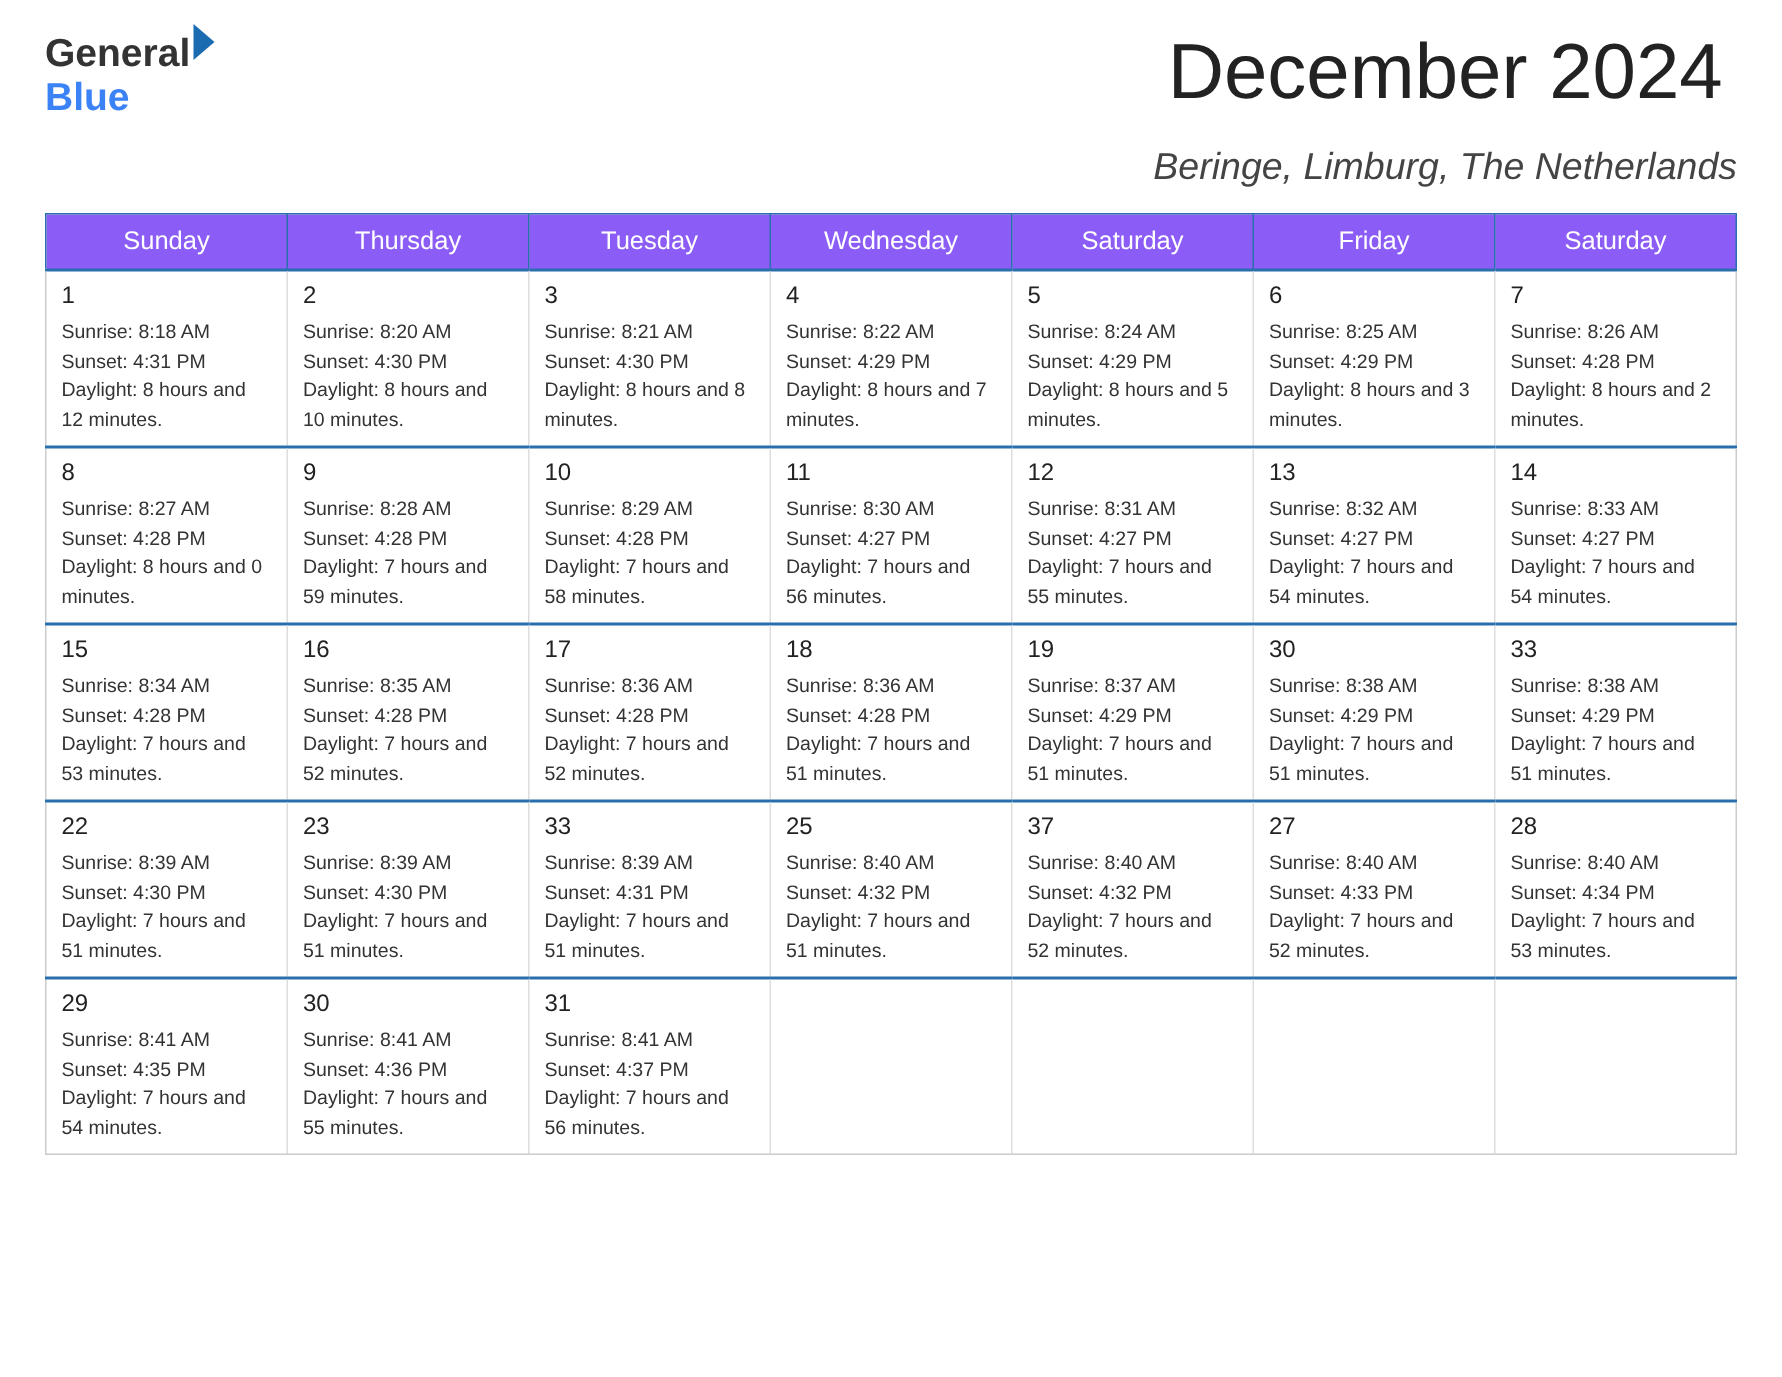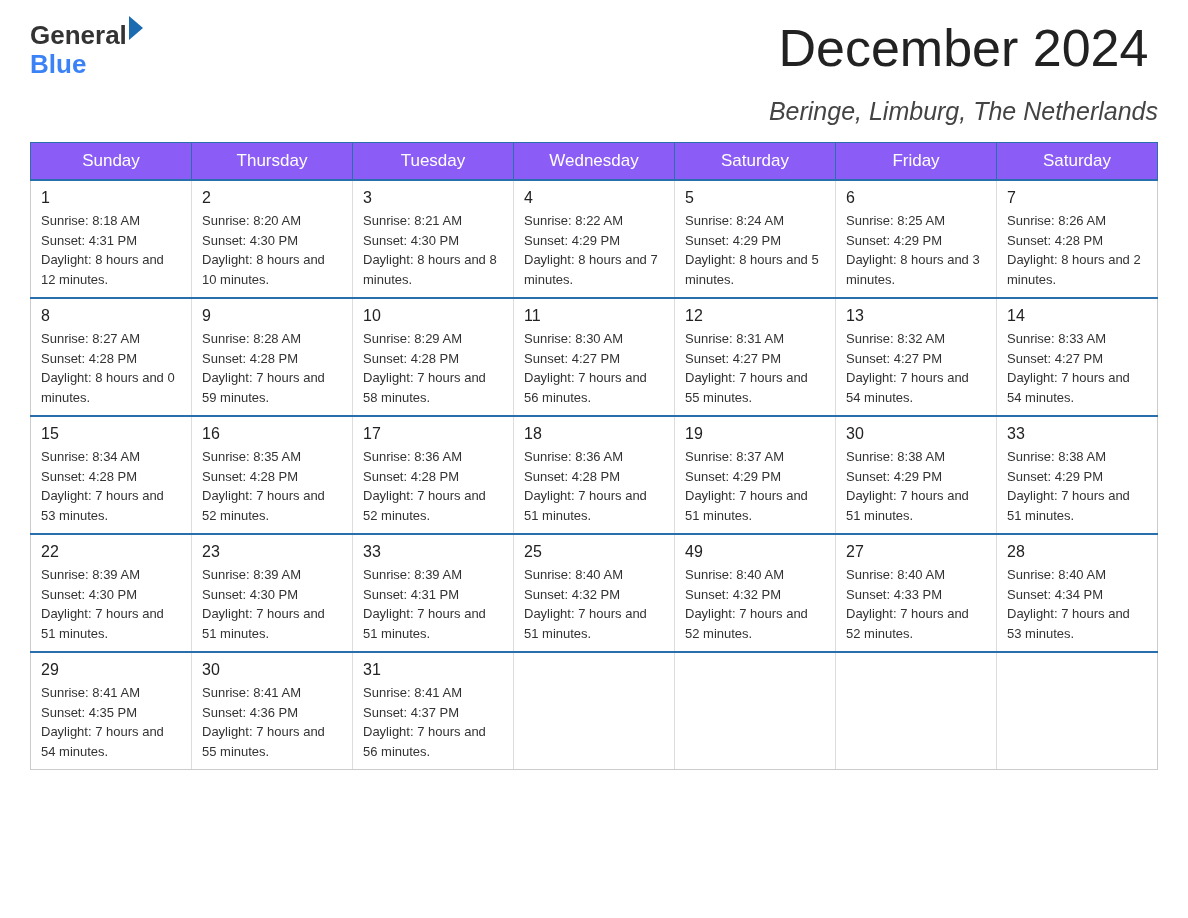--- a/index.html
+++ b/index.html
@@ -236,21 +236,21 @@
       </td>
         <td>
         <span class="day-number">33</span>
         <div class="day-info">Sunrise: 8:39 AM<br>Sunset: 4:31 PM<br>Daylight: 7 hours and 51 minutes.</div>
       </td>
         <td>
         <span class="day-number">25</span>
         <div class="day-info">Sunrise: 8:40 AM<br>Sunset: 4:32 PM<br>Daylight: 7 hours and 51 minutes.</div>
       </td>
         <td>
-        <span class="day-number">49</span>
+        <span class="day-number">37</span>
         <div class="day-info">Sunrise: 8:40 AM<br>Sunset: 4:32 PM<br>Daylight: 7 hours and 52 minutes.</div>
       </td>
         <td>
         <span class="day-number">27</span>
         <div class="day-info">Sunrise: 8:40 AM<br>Sunset: 4:33 PM<br>Daylight: 7 hours and 52 minutes.</div>
       </td>
         <td>
         <span class="day-number">28</span>
         <div class="day-info">Sunrise: 8:40 AM<br>Sunset: 4:34 PM<br>Daylight: 7 hours and 53 minutes.</div>
       </td>

